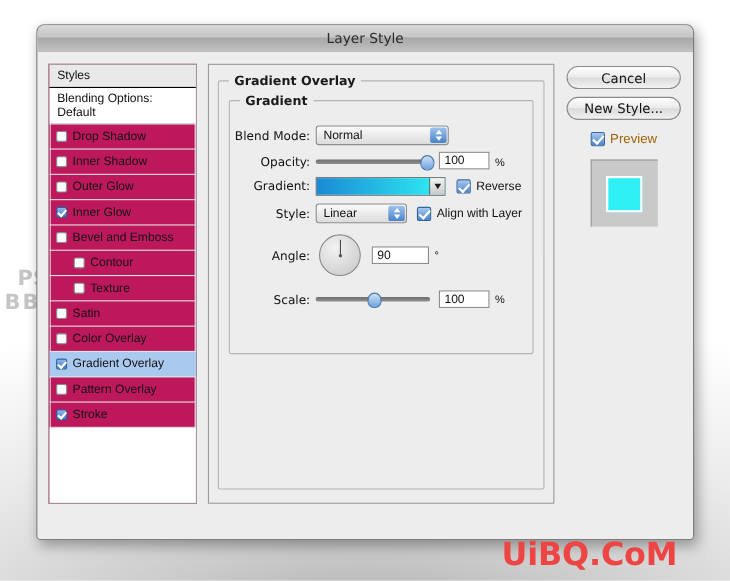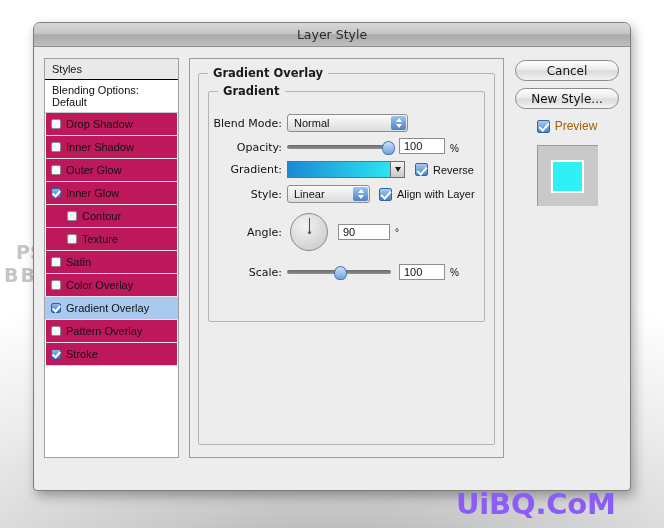--- a/index.html
+++ b/index.html
@@ -9,21 +9,21 @@
     background:#ffffff;
   }
   
   #backdrop{
     position:absolute;inset:0;
     background:
       radial-gradient(140% 90% at 50% 118%, #9a9a9a 0%, #c9c9c9 26%, #ebebeb 52%, #ffffff 74%);
   }
   #watermark-bottom{
     position:absolute;left:456px;top:487px;
-    font-size:29px;font-weight:bold;color:#8b5cf6;
+    font-size:29px;font-weight:bold;color:#ef4444;
     letter-spacing:-0.2px;
     font-family:"DejaVu Sans",sans-serif;
   }
   
   .wm{position:absolute;pointer-events:none;font-family:"DejaVu Sans",sans-serif;}
   #wm-ps{left:16px;top:240px;font-size:19px;color:rgba(150,150,150,.55);font-weight:bold;}
   #wm-bbs{left:4px;top:264px;font-size:19px;color:rgba(150,150,150,.55);font-weight:bold;letter-spacing:2px;}
   #wm-xx{left:60px;top:262px;font-size:20px;color:rgba(208,40,40,.72);font-weight:bold;}
 
   
@@ -201,20 +201,24 @@
             <span class="chk"></span>
             <span>Inner Shadow</span>
           </div>
           <div class="style-row">
             <span class="chk"></span>
             <span>Outer Glow</span>
           </div>
           <div class="style-row">
             <span class="chk on"></span>
             <span>Inner Glow</span>
+          </div>
+          <div class="style-row">
+            <span class="chk"></span>
+            <span>Bevel and Emboss</span>
           </div>
           <div class="style-row indent">
             <span class="chk"></span>
             <span>Contour</span>
           </div>
           <div class="style-row indent">
             <span class="chk"></span>
             <span>Texture</span>
           </div>
           <div class="style-row">

